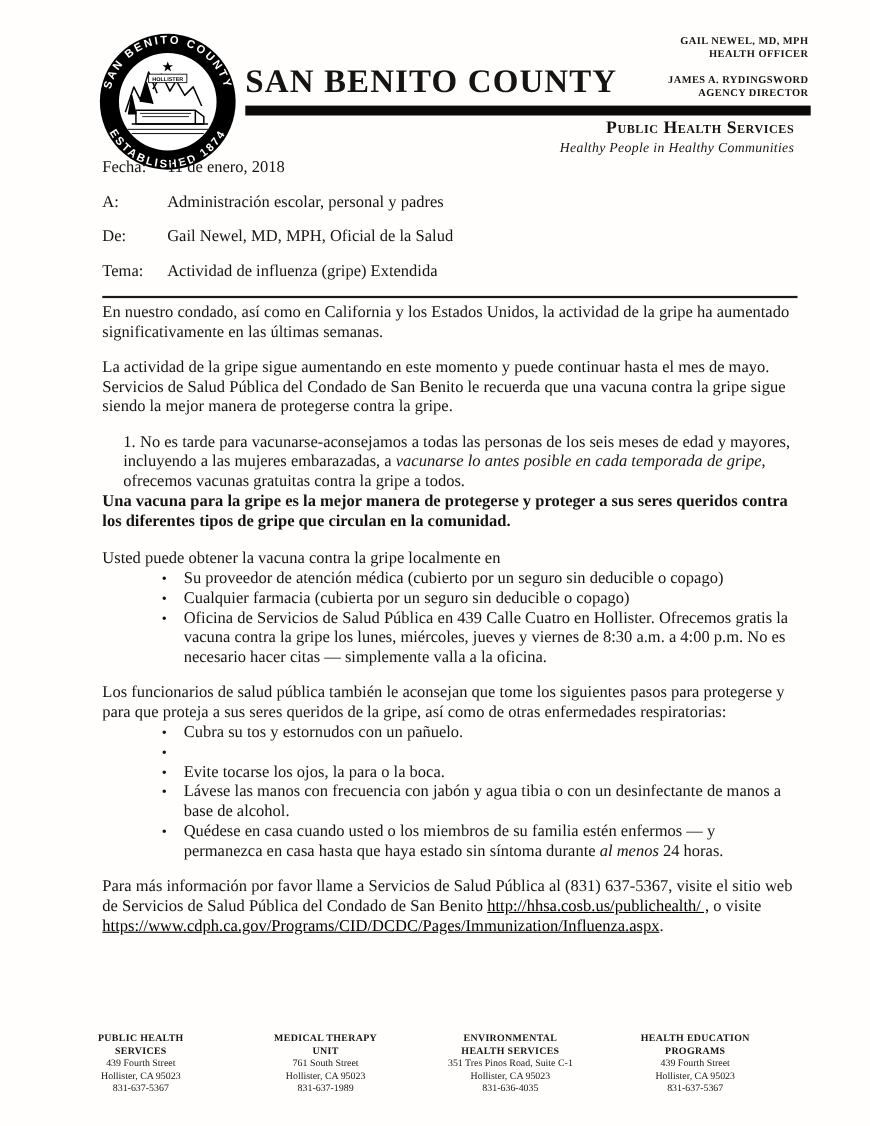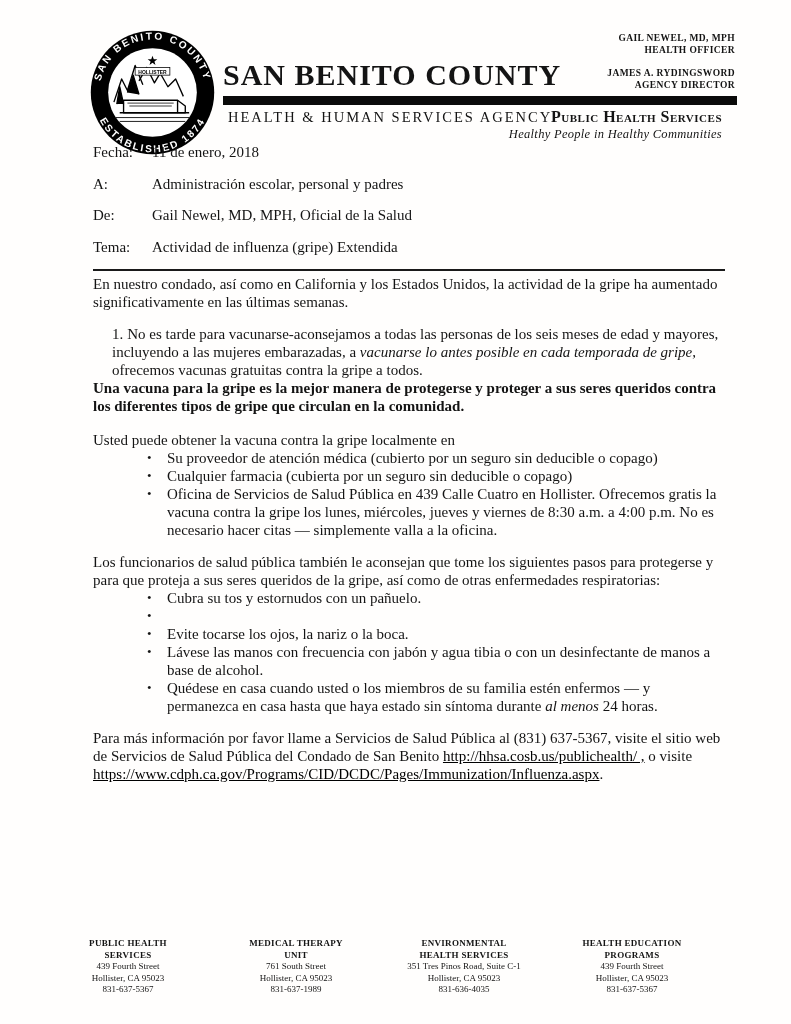--- a/index.html
+++ b/index.html
@@ -161,21 +161,20 @@
       <path d="M44,81 h48 M46,84 h44" stroke-width="0.8"></path>
       <path d="M32,96 h76 M36,100 h68" stroke-width="0.9"></path>
     </g>
     <polygon points="70,32 71.3,35.6 75,35.6 72,37.8 73.1,41.4 70,39.2 66.9,41.4 68,37.8 65,35.6 68.7,35.6" fill="#000"></polygon>
     <rect x="52" y="44" width="36" height="8" fill="#fff" stroke="#000" stroke-width="0.8"></rect>
     <text x="70" y="50.3" font-size="5.2" font-weight="bold" text-anchor="middle" fill="#000" font-family="Liberation Sans, sans-serif">HOLLISTER</text>
   </svg>
 
   <div class="county-title">SAN BENITO COUNTY</div>
   <div class="title-bar"></div>
-  <div class="agency-line">HEALTH &amp; HUMAN SERVICES AGENCY</div>
 
   <div class="officials">
     <div class="official">
       <div>GAIL NEWEL, MD, MPH</div>
       <div>HEALTH OFFICER</div>
     </div>
     <div class="official">
       <div>JAMES A. RYDINGSWORD</div>
       <div>AGENCY DIRECTOR</div>
     </div>
@@ -205,20 +204,21 @@
       <div class="memo-row">
         <span class="memo-label">Tema:</span>
         <span>Actividad de influenza (gripe) Extendida</span>
       </div>
     </div>
 
     <hr class="rule">
 
     <p class="para">En nuestro condado, así como en California y los Estados Unidos, la actividad de la gripe ha aumentado significativamente en las últimas semanas.</p>
 
+    <p class="para mb0">La actividad de la gripe sigue aumentando en este momento y puede continuar hasta el mes de mayo. Servicios de Salud Pública del Condado de San Benito le recuerda que una vacuna contra la gripe sigue siendo la mejor manera de protegerse contra la gripe.</p>
 
     <div class="num-list gap20">
       <div class="num-item">
         <span class="num">1.</span><span>No es tarde para vacunarse-aconsejamos a todas las personas de los seis meses de edad y mayores, incluyendo a las mujeres embarazadas, a </span><i>vacunarse lo antes posible en cada temporada de gripe</i><span>, ofrecemos vacunas gratuitas contra la gripe a todos.</span>
       </div>
     </div>
 
     <p class="bold-para">Una vacuna para la gripe es la mejor manera de protegerse y proteger a sus seres queridos contra los diferentes tipos de gripe que circulan en la comunidad.</p>
 
     <p class="mb0">Usted puede obtener la vacuna contra la gripe localmente en</p>
@@ -241,21 +241,21 @@
     <div class="bullet-list">
       <div class="bullet-item">
         <span class="bullet-glyph">•</span>
         <span>Cubra su tos y estornudos con un pañuelo.</span>
       </div>
       <div class="bullet-item">
         <span class="bullet-glyph">•</span>
       </div>
       <div class="bullet-item">
         <span class="bullet-glyph">•</span>
-        <span>Evite tocarse los ojos, la nariz o la boca.</span>
+        <span>Evite tocarse los ojos, la para o la boca.</span>
       </div>
       <div class="bullet-item">
         <span class="bullet-glyph">•</span>
         <span>Lávese las manos con frecuencia con jabón y agua tibia o con un desinfectante de manos a base de alcohol.</span>
       </div>
       <div class="bullet-item">
         <span class="bullet-glyph">•</span>
         <span><span>Quédese en casa cuando usted o los miembros de su familia estén enfermos — y permanezca en casa hasta que haya estado sin síntoma durante </span><i>al menos</i><span> 24 horas.</span></span>
       </div>
     </div>

